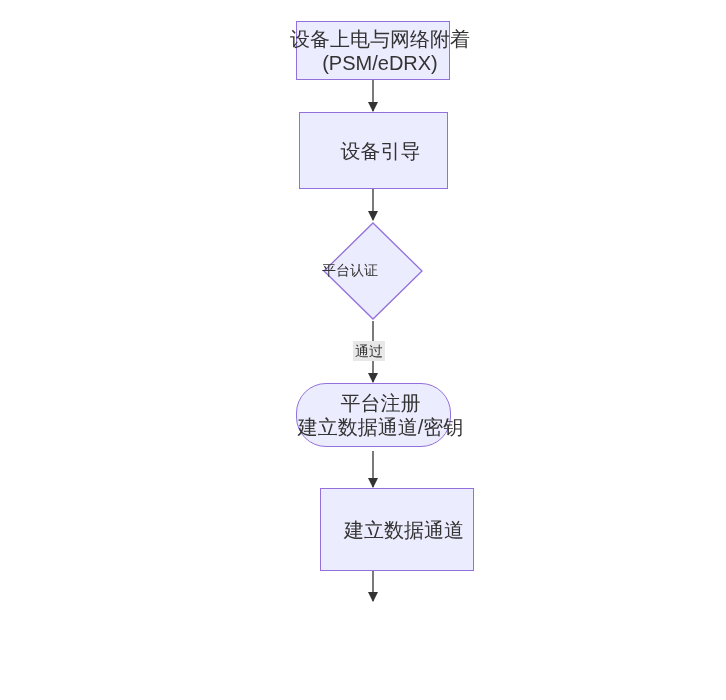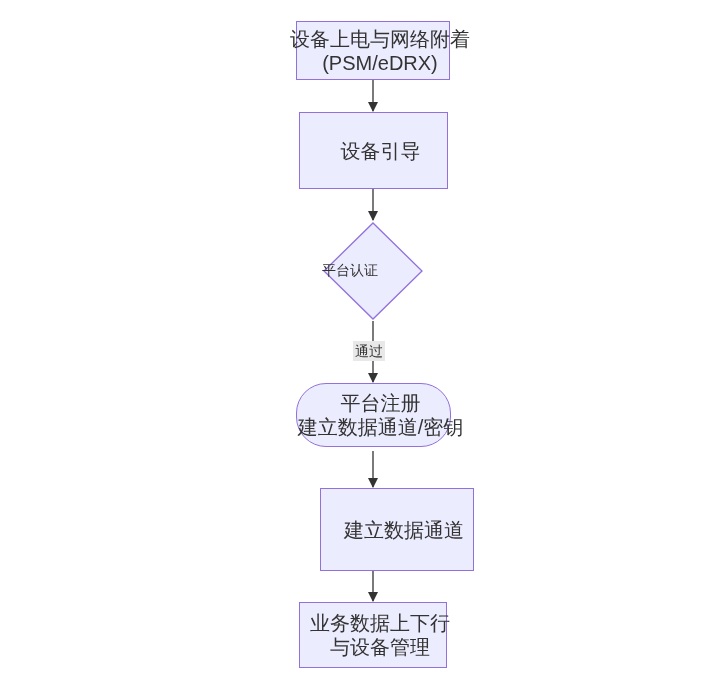--- a/index.html
+++ b/index.html
@@ -114,18 +114,14 @@
 
   <div id="node-d" class="node">
     <span class="line">平台注册</span>
     <span class="line">建立数据通道/密钥</span>
   </div>
 
   <div id="node-e" class="node">
     <span class="line">建立数据通道</span>
   </div>
 
-  <div id="node-f" class="node">
-    <span class="line">业务数据上下行</span>
-    <span class="line">与设备管理</span>
-  </div>
 
 </div>
 
 </body></html>

